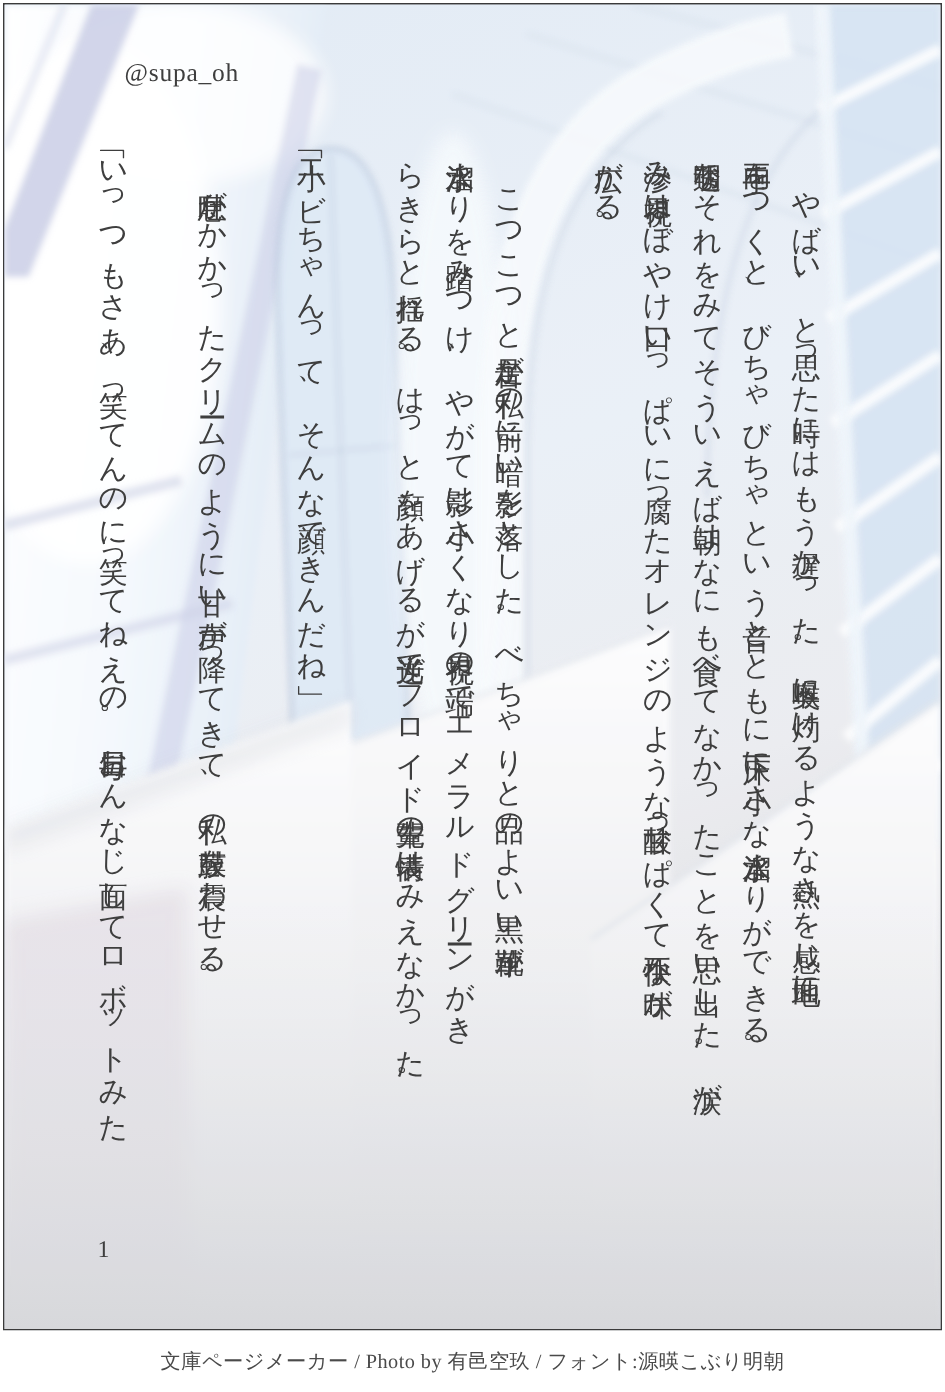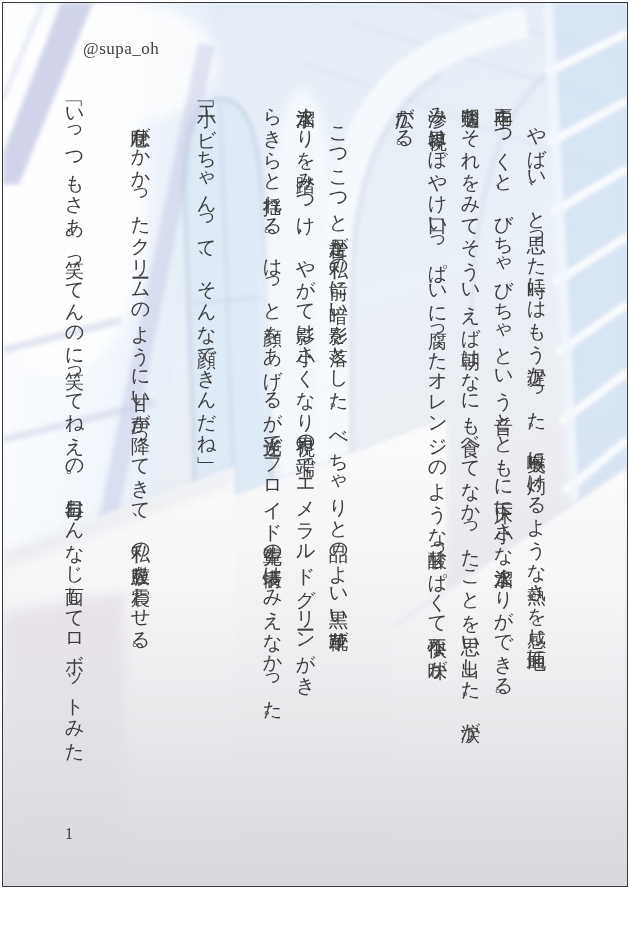--- a/index.html
+++ b/index.html
@@ -154,13 +154,14 @@
         <p>　やばい、と思った時にはもう遅かった。喉奥に灼けるような熱さを感じ地面に<br>両手をつくと、びちゃびちゃという音とともに床下に小さな水溜まりができる。<br>透明なそれをみてそういえば朝はなにも食べてなかったことを思い出した。涙が<br>滲み視界はぼやけ口いっぱいに腐ったオレンジのような甘酸っぱくて不快な味が<br>広がる。</p>
         <p>　こつこつと足音が私の前に暗い影を落とした。べちゃりと品のよい黒い革靴が<br>水溜まりを踏みつけ、やがて影は小さくなり視界の端でエメラルドグリーンがき<br>らきらと揺れる。はっと顔をあげるが逆光でフロイド先輩の表情はみえなかった。</p>
         <p>「小エビちゃんって、そんな顔できんだね」</p>
         <p>　吐息がかかったクリームのように甘い声が降ってきて、私の鼓膜を震わせる。</p>
         <p>「いっつもさあ、笑ってんのに笑ってねえの。毎日おんなじ面してロボットみた</p>
       </div>
 
     <div class="page-number">1</div>
   </div>
 
+  <div class="credit">文庫ページメーカー / Photo by 有邑空玖 / フォント:源暎こぶり明朝</div>
 </div>
 
 </body></html>

